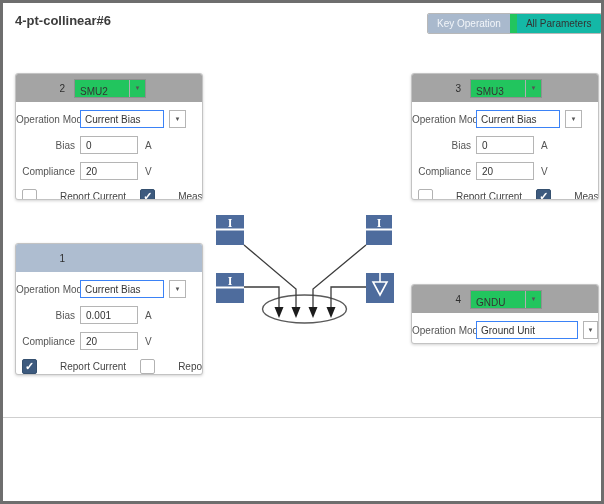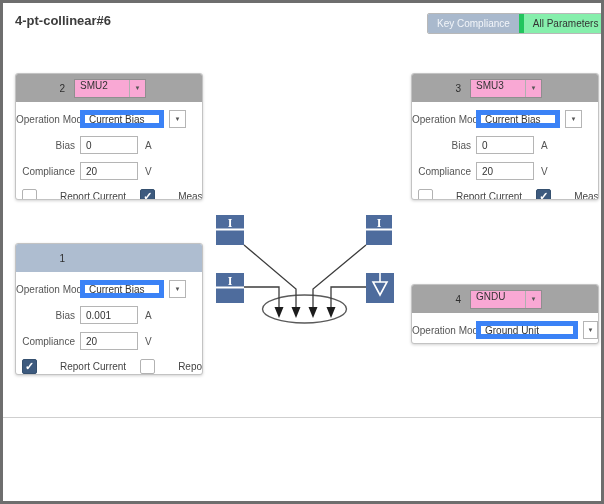--- a/index.html
+++ b/index.html
@@ -21,21 +21,21 @@
   .seg{
     position:absolute;left:424px;top:10px;height:21px;
     display:flex;border:1px solid #b8b8b8;background:#fff;
     border-radius:2px;overflow:hidden;
   }
   .seg-btn{
     display:flex;align-items:center;justify-content:center;
     font-size:10px;padding:0 9px;white-space:nowrap;cursor:default;
   }
   .seg-btn.active{background:#a9b9cd;color:#f2f5f9;}
-  .seg-btn.inactive{background:#86efac;color:#333;border-left:5px solid #22c55e;}
+  .seg-btn.inactive{background:#14b8a6;color:#333;border-left:7px solid #22c55e;}
   
   .panel{
     position:absolute;width:188px;background:#fff;
     border:1px solid #c3c3c3;border-radius:3px;
     box-shadow:0 1px 3px rgba(0,0,0,.18);
     overflow:hidden;
   }
   .p-smu2{left:12px;top:70px;height:127px;}
   .p-smu3{left:408px;top:70px;height:127px;}
   .p-smu1{left:12px;top:240px;height:132px;}
@@ -43,38 +43,38 @@
   .panel-header{
     height:28px;background:#a4a4a4;
     display:flex;align-items:center;
   }
   .panel-header.selected{background:#aebdd0;}
   .term-number{
     width:58px;text-align:right;padding-right:9px;
     font-size:10px;color:#2e2e2e;
   }
   .hdr-select{
-    width:72px;height:19px;background:#f9a8d4;border:1px solid #8f8f8f;
-    display:flex;align-items:flex-start;font-size:10px;color:#333;
+    width:72px;height:19px;background:#22c55e;border:1px solid #8f8f8f;
+    display:flex;align-items:flex-end;font-size:10px;color:#333;
   }
   .hdr-select .sel-text{flex:1;padding-left:5px;}
   .hdr-select .sel-arrow{
     width:16px;height:100%;border-left:1px solid #b0b0b0;
     display:flex;align-items:center;justify-content:center;
     font-size:6px;color:#555;
   }
   .row{
     display:flex;align-items:center;height:18px;margin-top:8px;
   }
   .row-label{
     width:64px;text-align:right;padding-right:5px;
     font-size:10px;color:#555;white-space:nowrap;
   }
   .combo{
-    height:18px;border:5px solid #3b82f6;background:#fff;
+    height:18px;border:1px solid #3b82f6;background:#fff;
     display:flex;align-items:center;padding-left:4px;
     font-size:10px;color:#333;
   }
   .combo.w-op{width:84px;}
   .combo.w-gnd{width:116px;}
   .arrow-btn{
     width:17px;height:18px;margin-left:5px;
     border:1px solid #b5b5b5;background:#fff;
     display:flex;align-items:center;justify-content:center;
     font-size:6px;color:#555;padding:0;
@@ -105,21 +105,21 @@
   .src-label{font-family:"Liberation Serif", serif;font-weight:bold;font-size:12px;fill:#ffffff;}
 </style>
 </head>
 <body>
 
 <div class="app">
 
   <div class="page-title">4-pt-collinear#6</div>
 
   <div class="seg">
-    <div class="seg-btn active">Key Compliance</div>
+    <div class="seg-btn active">Key Operation</div>
     <div class="seg-btn inactive">All Parameters</div>
   </div>
 
   <div class="panel p-smu2">
     <div class="panel-header">
       <span class="term-number">2</span>
       <div class="hdr-select">
         <span class="sel-text">SMU2</span>
         <span class="sel-arrow">▼</span>
       </div>

